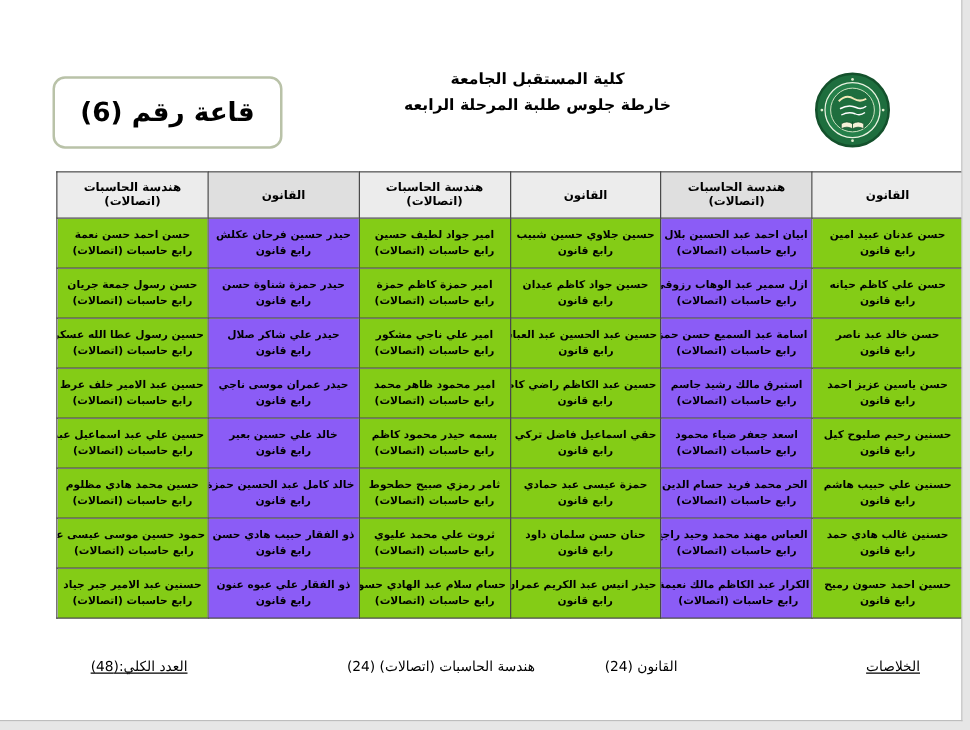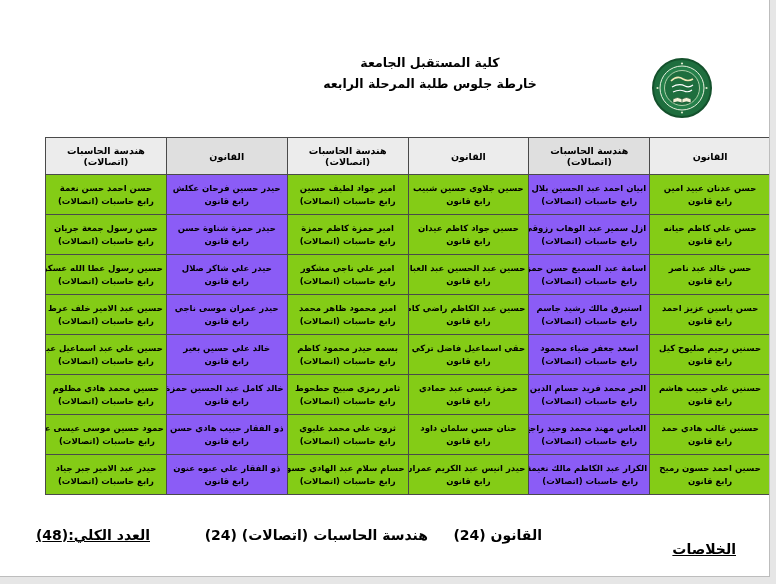--- a/index.html
+++ b/index.html
@@ -20,31 +20,34 @@
   table.seating th, table.seating td { border:1px solid #4a4a4a; text-align:center; vertical-align:middle; padding:2px 3px; overflow:hidden; }
   table.seating th { height:37px; font-size:9.5px; font-weight:bold; background:#ececec; color:#000; }
   table.seating th.shade { background:#dfdfdf; }
   table.seating td { height:40px; background:#84cc16; }
   table.seating td.shade { background:#8b5cf6; }
   td .nm { font-size:8.5px; font-weight:bold; color:#000; line-height:13px; white-space:nowrap; }
   td .st { font-size:8.5px; font-weight:bold; color:#000; line-height:13px; white-space:nowrap; }
 
   
   .footer { position:absolute; left:0; top:521px; width:770px; height:26px; direction:rtl; }
-  .footer span { position:absolute; font-size:14px; font-weight:bold; color:#000; white-space:nowrap; }
-  .f-summary { right:34px; top:20px; text-decoration:underline; }
+  .footer span { position:absolute; font-size:11px; font-weight:normal; color:#000; white-space:nowrap; }
+  .f-summary { right:34px; top:6px; text-decoration:underline; }
   .f-law { right:228px; top:6px;margin-left:38px; }
   .f-comm { right:342px; top:6px; }
   .f-total { right:620px; top:6px; text-decoration:underline; }
 </style>
 </head>
 <body>
 
 <div class="page">
 
+  <div class="hall-box">
+    <span class="hall-text">قاعة رقم (6)</span>
+  </div>
 
   <div class="titles">
     <div class="t1">كلية المستقبل الجامعة</div>
     <div class="t2">خارطة جلوس طلبة المرحلة الرابعه</div>
   </div>
 
   <div class="logo-wrap">
     <svg width="62" height="62" viewBox="0 0 62 62" aria-hidden="true">
       <circle cx="31" cy="31" r="29" fill="#1e6e3e" stroke="#14512c" stroke-width="2"></circle>
       <circle cx="31" cy="31" r="22" fill="#25804a" stroke="#e9f2e0" stroke-width="1"></circle>
@@ -273,21 +276,21 @@
           </td>
           <td>
             <div class="nm">حسام سلام عبد الهادي حسون</div>
             <div class="st">رابع حاسبات (اتصالات)</div>
           </td>
           <td class="shade">
             <div class="nm">ذو الفقار علي عبوه عنون</div>
             <div class="st">رابع قانون</div>
           </td>
           <td>
-            <div class="nm">حيدر عبد الامير جبر جياد</div>
+            <div class="nm">حسنين عبد الامير جبر جياد</div>
             <div class="st">رابع حاسبات (اتصالات)</div>
           </td>
         </tr>
       </tbody>
   </table>
 
   <div class="footer">
     <span class="f-summary">الخلاصات</span>
     <span class="f-law">القانون (24)</span>
     <span class="f-comm">هندسة الحاسبات (اتصالات) (24)</span>

